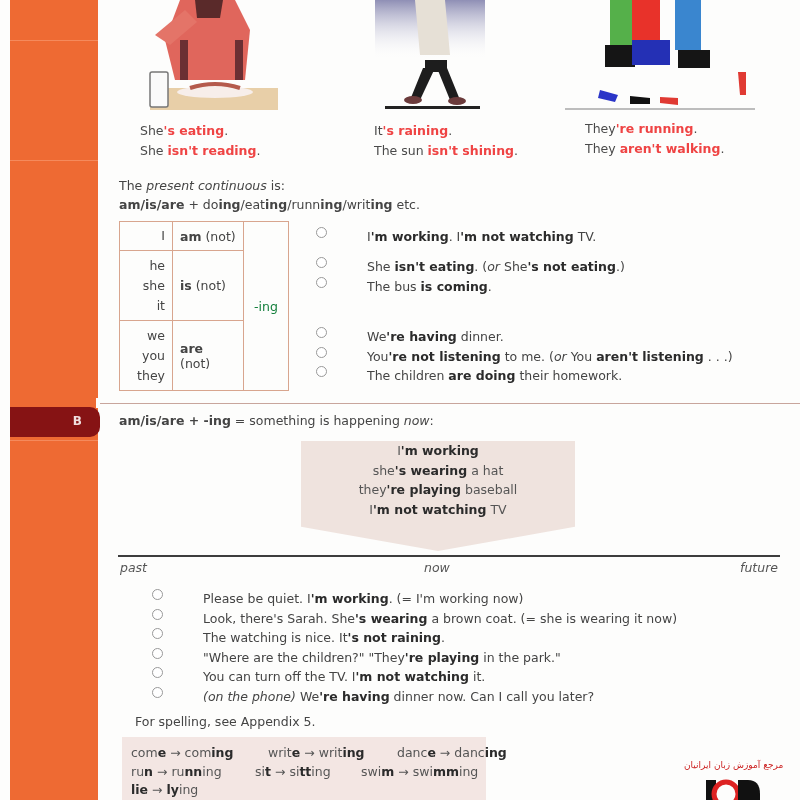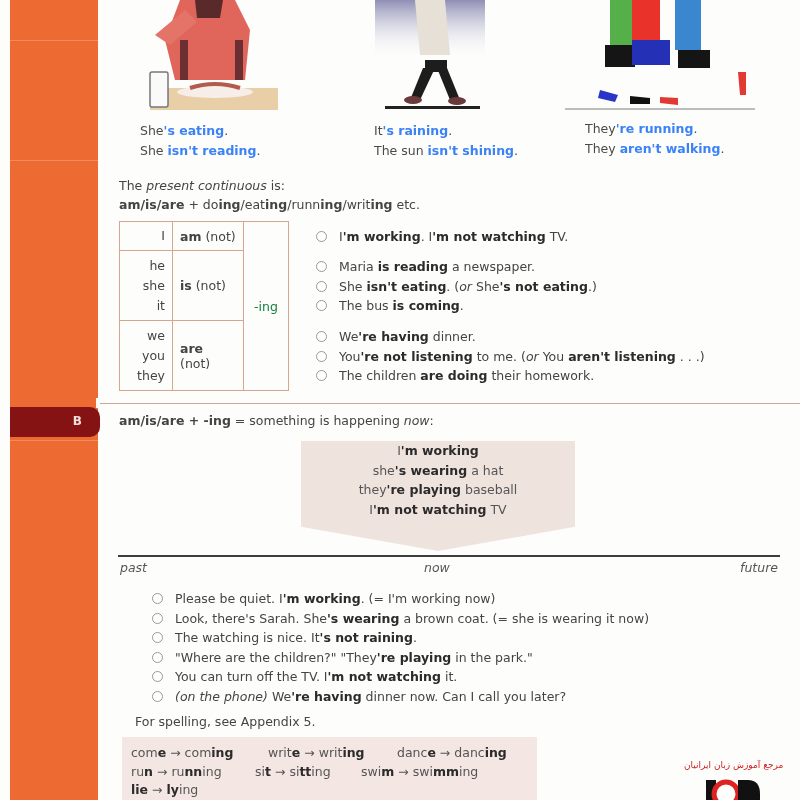--- a/index.html
+++ b/index.html
@@ -5,43 +5,43 @@
   html,body{margin:0;padding:0;}
   body{width:800px;height:800px;overflow:hidden;background:#fdfdfc;font-family:"DejaVu Sans",sans-serif;color:#3a3a3a;position:relative;}
   .sidebar{position:absolute;left:10px;top:0;width:88px;height:800px;background:#ee6a33;}
   .sidebar-line{position:absolute;left:10px;width:88px;height:1px;background:#f58a5c;}
   .section-tab{position:absolute;left:10px;top:407px;width:90px;height:30px;background:#861314;border-radius:0 10px 10px 0;}
   .section-tab span{position:absolute;right:18px;top:7px;color:#f0dede;font-size:12px;font-weight:bold;}
   .notch{position:absolute;left:96px;top:398px;width:6px;height:10px;background:#fdfdfc;}
   .divider{position:absolute;left:100px;top:403px;width:700px;height:1px;background:#c8a59c;}
   .pic{position:absolute;}
   .caption{position:absolute;font-size:12.5px;line-height:20px;color:#4a4a4a;}
-  .caption b{color:#3b82f6;}
+  .caption b{color:#ef4444;}
   .intro{position:absolute;left:119px;top:176px;font-size:12.5px;line-height:19px;color:#444;}
   .intro i{}
   table.grid{position:absolute;left:119px;top:221px;border-collapse:collapse;font-size:12.5px;color:#444;}
   table.grid td{border:1px solid #d8a58e;padding:0 7px;vertical-align:middle;}
   table.grid td.pron{text-align:right;width:38px;line-height:20px;}
   table.grid td.verb{width:56px;}
   table.grid td.ing{width:30px;text-align:center;font-weight:normal;color:#15803d;}
   .examples{position:absolute;left:316px;font-size:12.5px;line-height:19.5px;color:#444;}
-  .ex{display:flex;align-items:center;white-space:nowrap;}
+  .ex{display:flex;align-items:flex-start;white-space:nowrap;gap:28px;}
   .bullet{width:9px;height:9px;border:1.3px solid #999;border-radius:50%;margin-right:12px;flex:0 0 auto;background:#fff;}
   .ex b{color:#2b2b2b;}
   .b-head{position:absolute;left:119px;top:413px;font-size:12.5px;color:#444;}
   .b-head i{font-style:italic;}
   .now-box{position:absolute;left:301px;top:441px;width:274px;height:110px;background:#efe3de;clip-path:polygon(0 0,100% 0,100% 78%,50% 100%,0 78%);}
   .now-box .lines{text-align:center;font-size:12.5px;line-height:19.5px;color:#555;}
   .now-box b{color:#2b2b2b;}
   .timeline{position:absolute;left:118px;top:555px;width:662px;height:2px;background:#3d3d3d;}
   .tl-label{position:absolute;top:560px;font-size:12.5px;font-style:italic;color:#555;}
   .b-examples{position:absolute;left:152px;top:589px;font-size:12.5px;line-height:19.5px;color:#444;}
   .b-examples i{font-style:italic;}
   .spell-note{position:absolute;left:135px;top:714px;font-size:12.5px;color:#444;}
-  .spell-box{position:absolute;left:122px;top:737px;width:415px;height:63px;background:#f3e6e3;}
+  .spell-box{position:absolute;left:122px;top:737px;width:364px;height:63px;background:#f3e6e3;}
   .spell-row{position:absolute;font-size:12.5px;color:#555;white-space:nowrap;}
   .spell-row b{color:#2b2b2b;}
   .logo{position:absolute;left:668px;top:760px;width:132px;height:40px;margin-left:16px;}
   .logo-text{position:absolute;left:0;top:0;font-size:9px;color:#c22;white-space:nowrap;}
   .logo-mark{position:absolute;left:18px;top:14px;width:60px;height:26px;}
 </style>
 </head>
 <body>
 
 <div class="sidebar"></div>
@@ -145,24 +145,20 @@
 
 <div class="examples" style="top:227px">
   <div class="ex">
       <span class="bullet"></span>
       <span><span>I</span><b>'m working</b><span>.  I</span><b>'m not watching</b><span> TV.</span></span>
     </div>
 </div>
 <div class="examples" style="top:257px">
   <div class="ex">
       <span class="bullet"></span>
-      <span><span>Maria </span><b>is reading</b><span> a newspaper.</span></span>
-    </div>
-  <div class="ex">
-      <span class="bullet"></span>
       <span><span>She </span><b>isn't eating</b><span>.  (</span><i>or</i><span> She</span><b>'s not eating</b><span>.)</span></span>
     </div>
   <div class="ex">
       <span class="bullet"></span>
       <span><span>The bus </span><b>is coming</b><span>.</span></span>
     </div>
 </div>
 <div class="examples" style="top:327px">
   <div class="ex">
       <span class="bullet"></span>

